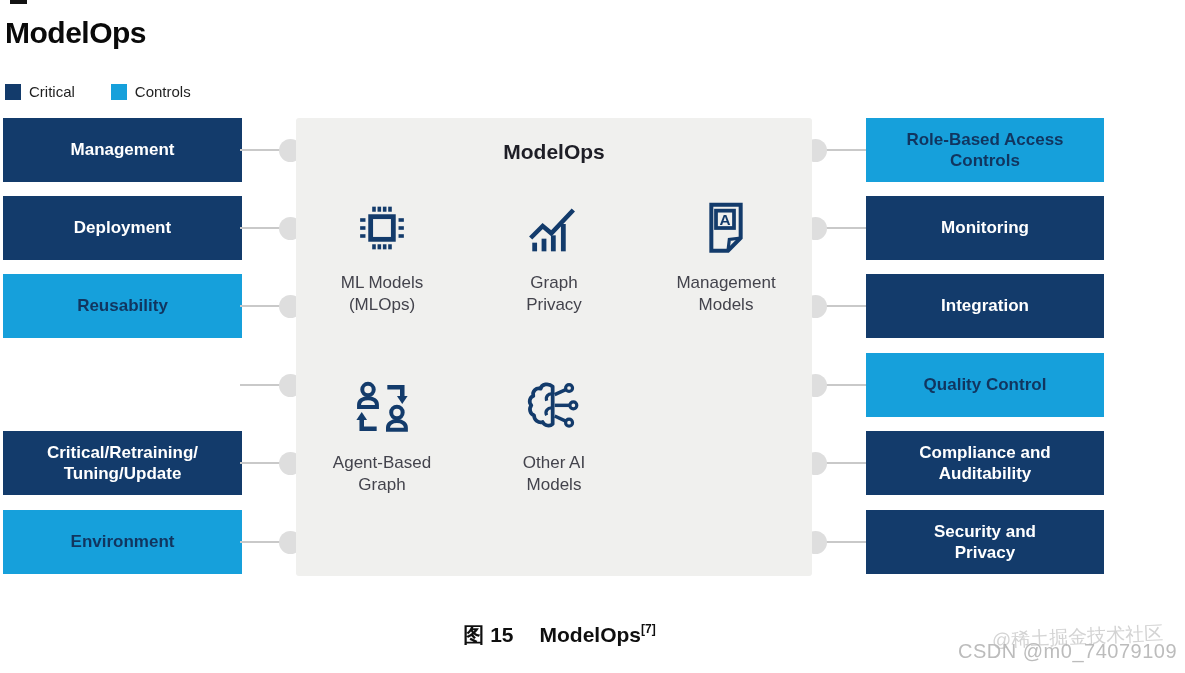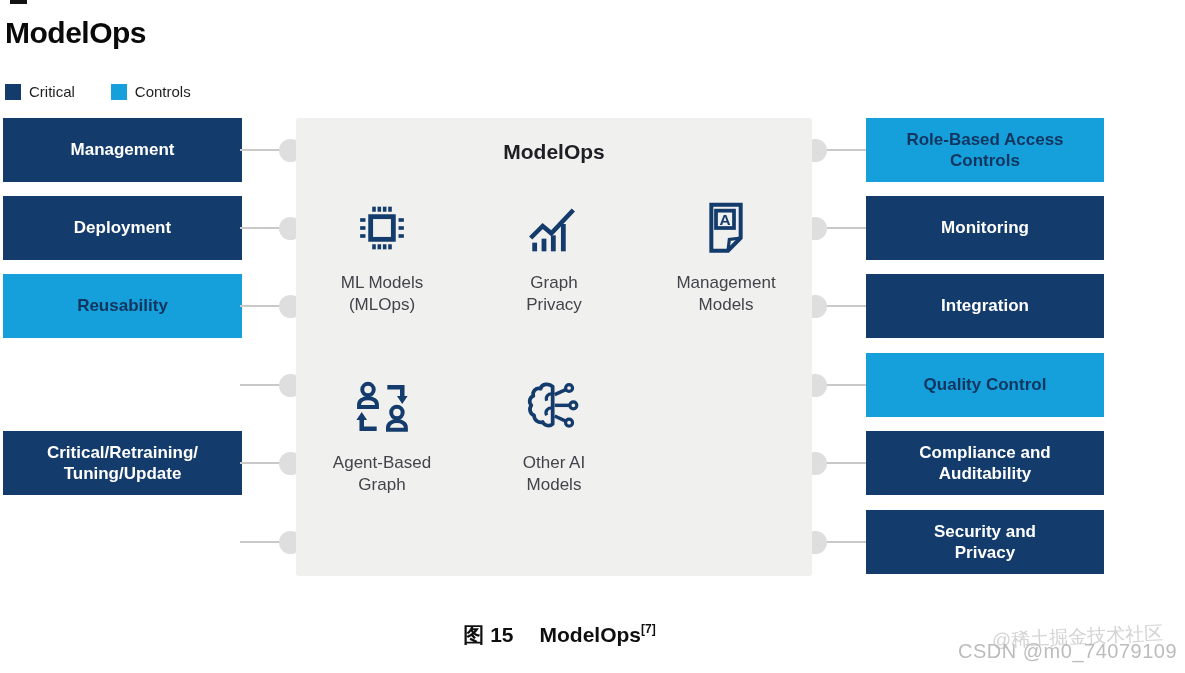--- a/index.html
+++ b/index.html
@@ -78,20 +78,21 @@
       <span class="legend-swatch" data-level="important"></span>
       <span class="legend-label">Controls</span>
     </div>
   </div>
 
   <div class="box left-box row-0" data-level="critical">Management</div>
   <div class="box left-box row-1" data-level="critical">Deployment</div>
   <div class="box left-box row-2" data-level="important">Reusability</div>
   <div class="box left-box row-4" data-level="critical">Critical/Retraining/
 Tuning/Update</div>
+  <div class="box left-box row-5" data-level="important">Environment</div>
 
   <div class="connector-line left cy-0"></div>
   <div class="connector-line left cy-1"></div>
   <div class="connector-line left cy-2"></div>
   <div class="connector-line left cy-3"></div>
   <div class="connector-line left cy-4"></div>
   <div class="connector-line left cy-5"></div>
   <div class="connector-dot left cy-0"></div>
   <div class="connector-dot left cy-1"></div>
   <div class="connector-dot left cy-2"></div>

